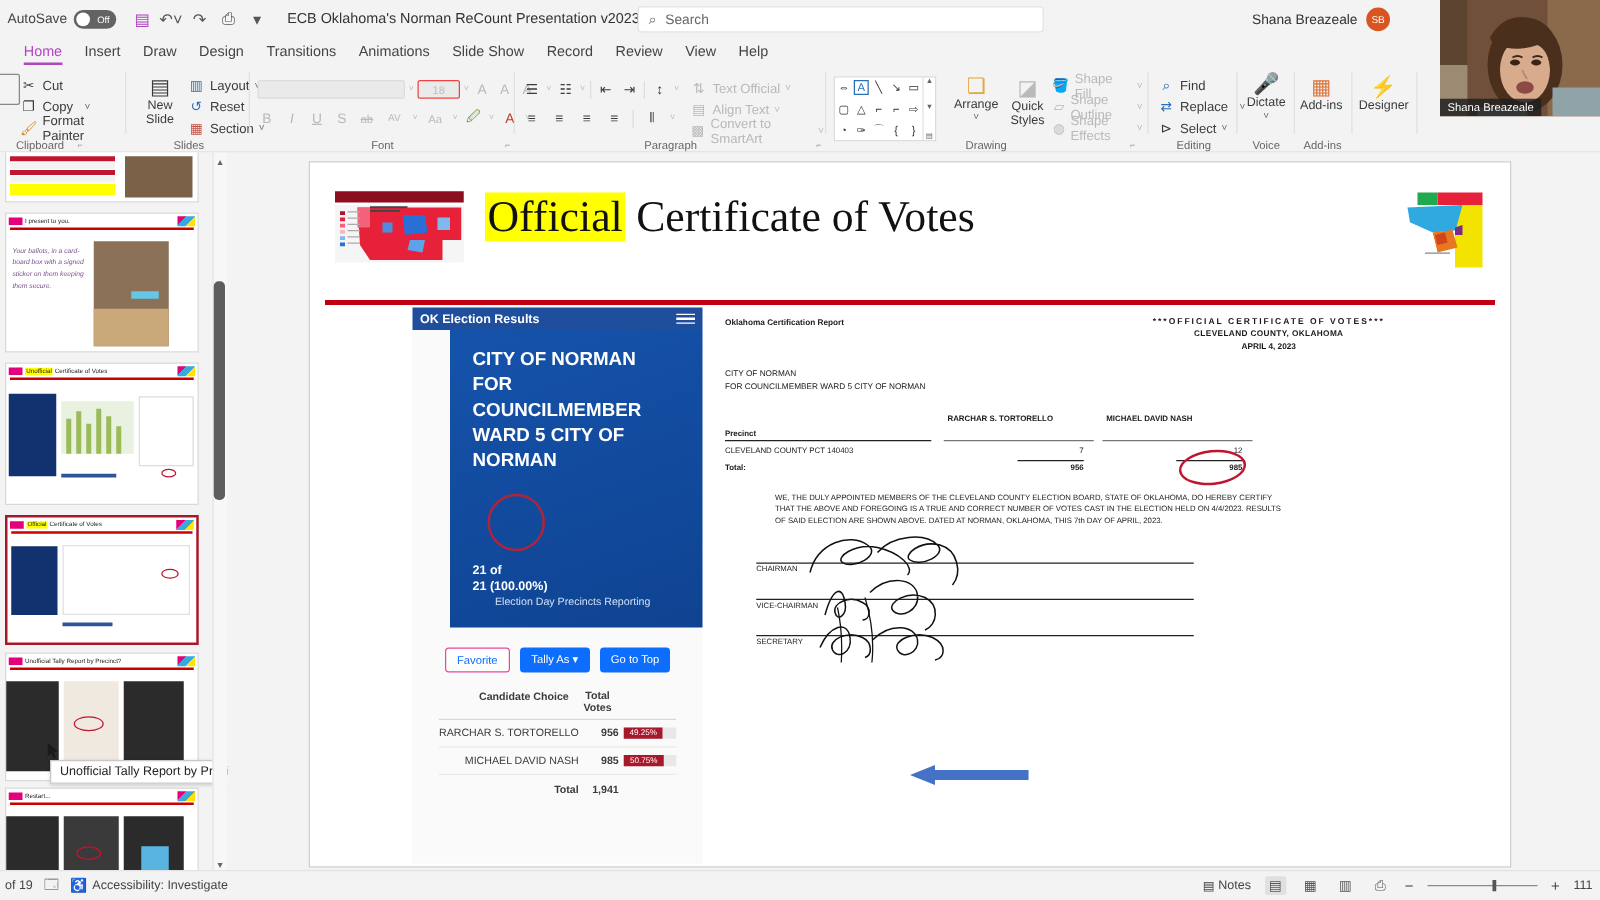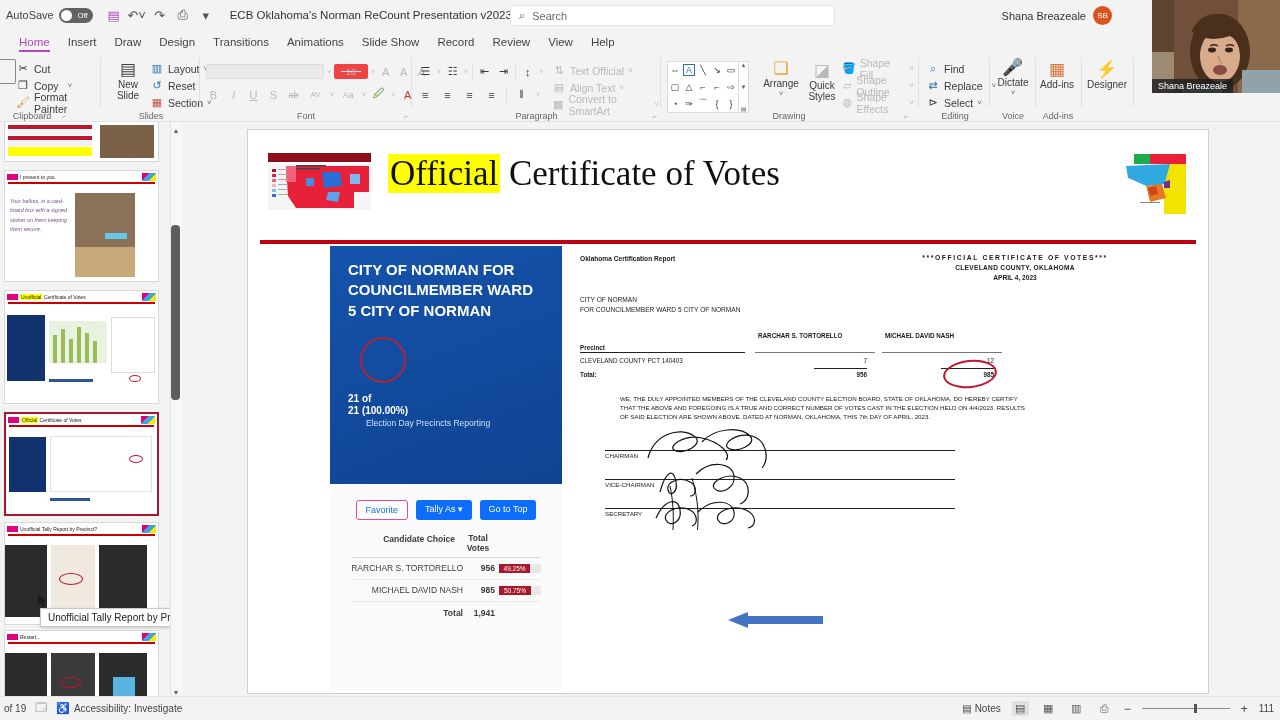--- a/index.html
+++ b/index.html
@@ -56,21 +56,21 @@
   .grp-divider{ position:absolute; top:4px; bottom:14px; width:1px; background:#e0e0e0;}
   .rb-item{ display:flex; align-items:center; gap:4px; font-size:10.5px; color:#3b3b3b; height:17px;}
   .rb-ico{ width:14px; text-align:center; font-size:11px; }
   .dis{ color:#b9b9b9; }
 
   .bigbtn{ display:flex; flex-direction:column; align-items:center; justify-content:center;
            width:40px; font-size:10px; color:#3b3b3b; }
   .bigbtn .gl{ font-size:17px; line-height:18px; }
 
   .fontbox{ width:118px;height:15px;background:#eaeaea;border:1px solid #dcdcdc;border-radius:2px;}
-  .sizebox{ width:34px;height:15px;background:#eaeaea;border:7px solid #ef4444;border-radius:2px;
+  .sizebox{ width:34px;height:15px;background:#eaeaea;border:1px solid #ef4444;border-radius:2px;
             font-size:9px;color:#c0c0c0;display:flex;align-items:center;justify-content:center;}
   .fbtn{ width:15px;height:15px;display:flex;align-items:center;justify-content:center;
          font-size:11px;color:#b9b9b9;}
   .fbtn.en{ color:#3b3b3b;}
   .shape-gal{ width:72px;height:52px;border:1px solid #dcdcdc;background:#fff;
               display:grid;grid-template-columns:repeat(5,1fr);grid-template-rows:repeat(3,1fr);
               align-items:center;justify-items:center;font-size:9px;color:#333;}
   .gal-scroll{ width:10px;height:52px;border:1px solid #dcdcdc;border-left:0;background:#fff;
                display:flex;flex-direction:column;justify-content:space-between;align-items:center;
                font-size:6px;color:#666;}
@@ -107,21 +107,21 @@
   .sl-rule{ position:absolute; left:12px; right:12px; top:110px; height:4px; background:#c00011;}
 
   
   .phone{ position:absolute; left:82px; top:116px; width:232px; height:445px;
           background:#fafafa; }
   .ph-top{ height:18px; background:#1f4e9c; display:flex; align-items:center;
            padding:0 6px; color:#fff; font-size:10px; font-weight:bold;}
   .ph-burger{ margin-left:auto; display:flex; flex-direction:column; gap:2px;}
   .ph-burger i{ display:block; width:15px;height:1.6px;background:#fff;}
   .ph-body{ height:238px; background:linear-gradient(160deg,#1553ab 0%,#0f4391 100%);
-            padding:14px 18px; color:#fff;}
+            padding:14px 18px; color:#fff;margin-left:30px;}
   .ph-head{ font-size:15px; font-weight:bold; line-height:1.35; }
   .ph-ring{ width:46px;height:46px;border-radius:50%;border:2.5px solid #b0243a;margin:16px 0 10px 12px;}
   .ph-stat{ font-size:10px; font-weight:bold; line-height:1.25;}
   .ph-sub{ font-size:8.5px; color:#cfe0f5; line-height:1.35; padding-left:18px;}
   .ph-btns{ display:flex; gap:8px; justify-content:center; padding:16px 0 14px;}
   .btn{ font-size:9px; padding:4px 9px; border-radius:3px;}
   .btn.ghost{ border:1px solid #ec4899; color:#0d6efd; background:#fff;}
   .btn.pri{ background:#0d6efd; color:#fff;}
   .tbl{ width:190px; margin:0 auto; font-size:8.5px; }
   .tbl .hdr{ display:flex; border-bottom:1px solid #d8d8d8; padding-bottom:3px;}
@@ -598,20 +598,28 @@
           <path d="M24,36 L32,34 L34,42 L26,44 Z" fill="#d0451b"></path>
           <path d="M40,30 L46,28 L46,36 L40,36 Z" fill="#7a2a8c"></path>
           <path d="M4,26 L22,34 L26,50 L12,52 Z" fill="#ffffff"></path>
           <rect x="16" y="50" width="20" height="1" fill="#888"></rect>
         </svg>
       </div>
 
       <div class="sl-rule"></div>
 
       <div class="phone">
+        <div class="ph-top">
+          <span>OK Election Results</span>
+          <span class="ph-burger">
+              <i></i>
+              <i></i>
+              <i></i>
+            </span>
+        </div>
         <div class="ph-body">
           <div class="ph-head">CITY OF NORMAN FOR COUNCILMEMBER WARD 5 CITY OF NORMAN</div>
           <div class="ph-ring"></div>
           <div class="ph-stat">21 of</div>
           <div class="ph-stat">21 (100.00%)</div>
           <div class="ph-sub">Election Day Precincts Reporting</div>
         </div>
         <div class="ph-btns">
           <span class="btn ghost">Favorite</span>
           <span class="btn pri"><span>Tally As</span> ▾</span>

